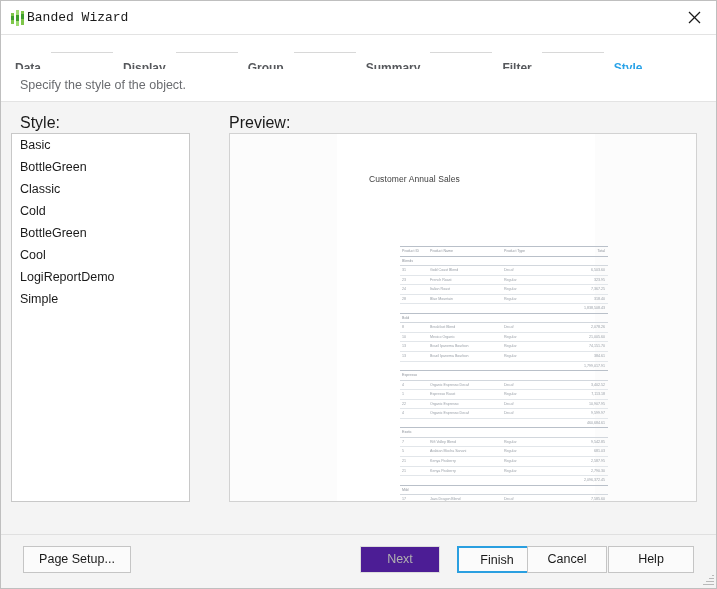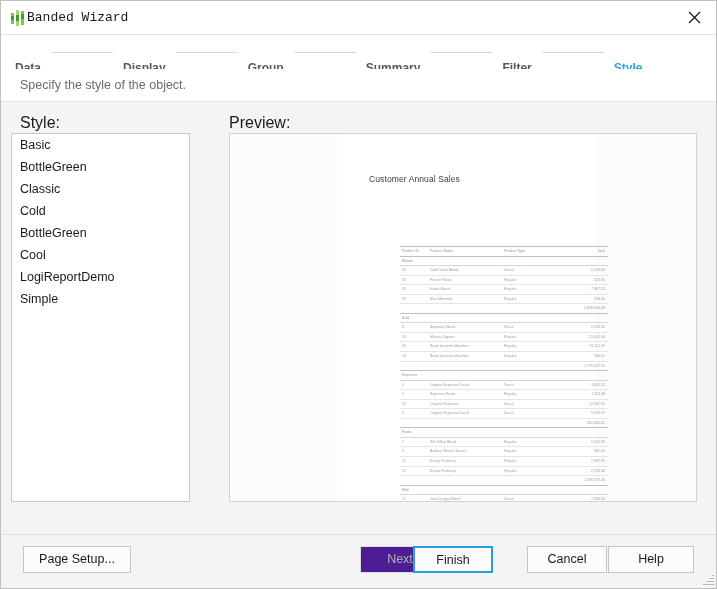--- a/index.html
+++ b/index.html
@@ -249,21 +249,21 @@
     color: #1a1a1a;
     background: #fbfbfb;
     border: 1px solid #c5c5c5;
     box-sizing: border-box;
     cursor: pointer;
     user-select: none;
   }
   #btn-page-setup { left: 22px;  width: 108px; }
   #btn-back       { left: 272px; width: 80px; }
   #btn-next       { left: 359px; width: 80px; color: #b0b0b0; background: #4c1d95; border-color: #dcdcdc; cursor: default; }
-  #btn-finish     { left: 412px; width: 80px; border: 2px solid #2a9fe0; text-align: center; }
+  #btn-finish     { left: 456px; width: 80px; border: 2px solid #2a9fe0; text-align: center; }
   #btn-cancel     { left: 526px; width: 80px; }
   #btn-help       { left: 607px; width: 86px; }
 
   .resize-grip {
     position: absolute;
     right: 2px;
     bottom: 2px;
     width: 12px;
     height: 12px;
     overflow: hidden;

